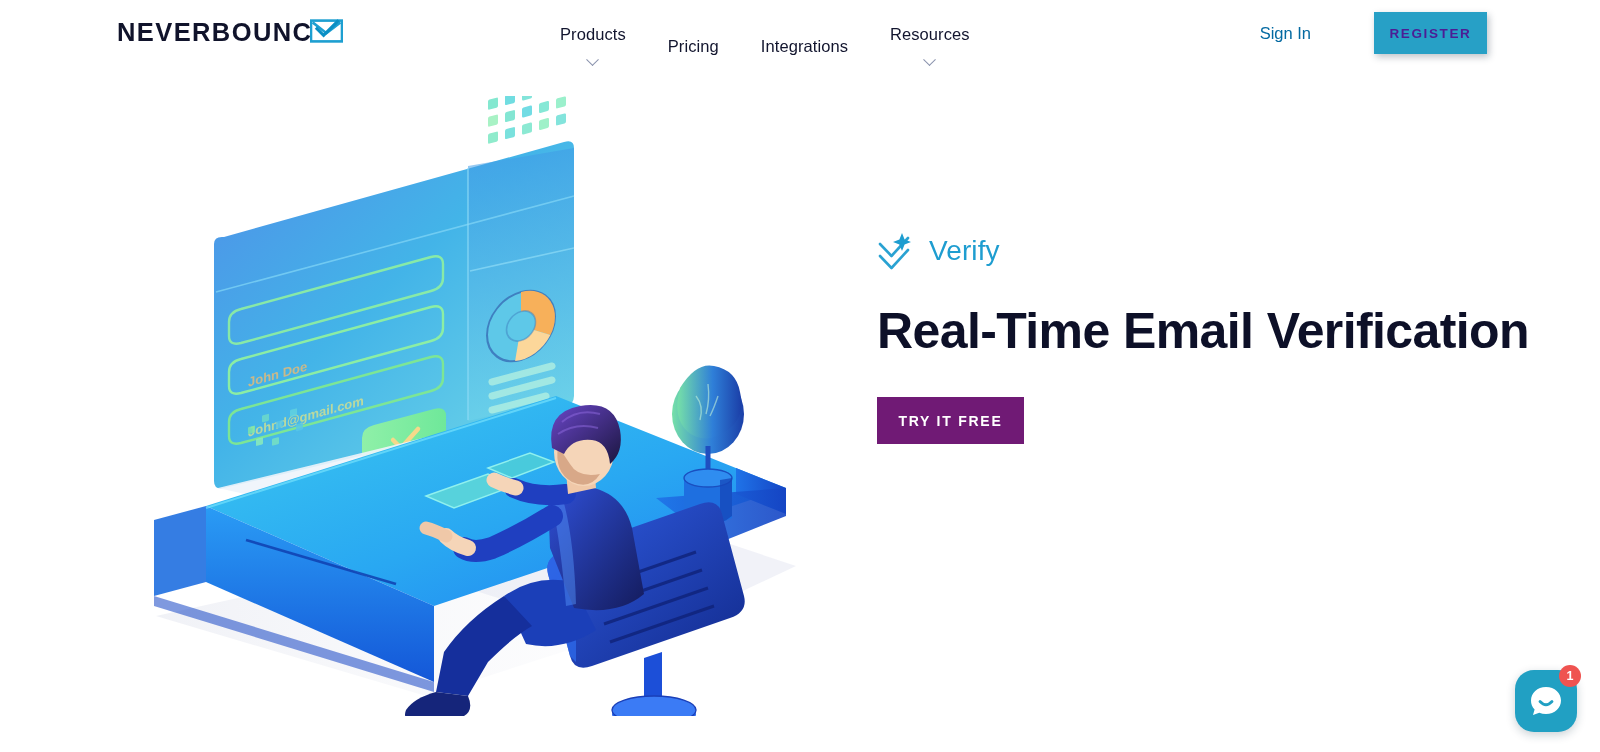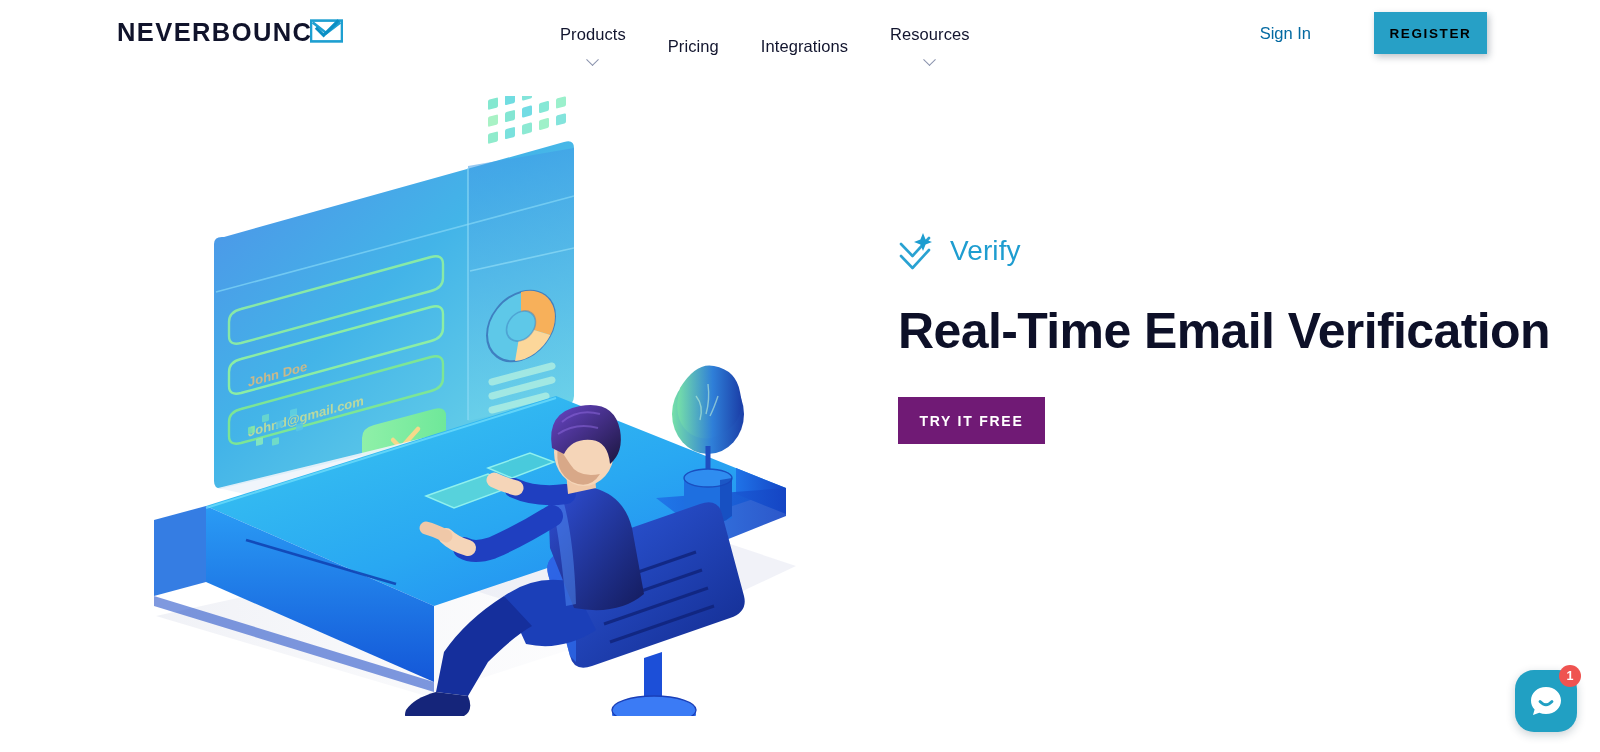--- a/index.html
+++ b/index.html
@@ -110,35 +110,35 @@
     line-height: 1;
     padding: 8px 2px;
   }
   .register-btn {
     display: inline-flex;
     align-items: center;
     justify-content: center;
     width: 113px;
     height: 42px;
     background: #27a0c6;
-    color: #000000;
+    color: #4c1d95;
     font-size: 13.5px;
     font-weight: 700;
     letter-spacing: 0.12em;
     border: none;
     cursor: pointer;
     box-shadow: 2px 3px 7px rgba(20,40,60,0.28);
     font-family: "Liberation Sans", sans-serif;
     white-space: nowrap;
   }
 
   
   .hero-copy {
     position: absolute;
-    left: 898px;
+    left: 877px;
     top: 228px;
     width: 620px;
   }
 
   .eyebrow {
     display: flex;
     align-items: center;
     gap: 14px;
     height: 46px;
   }

